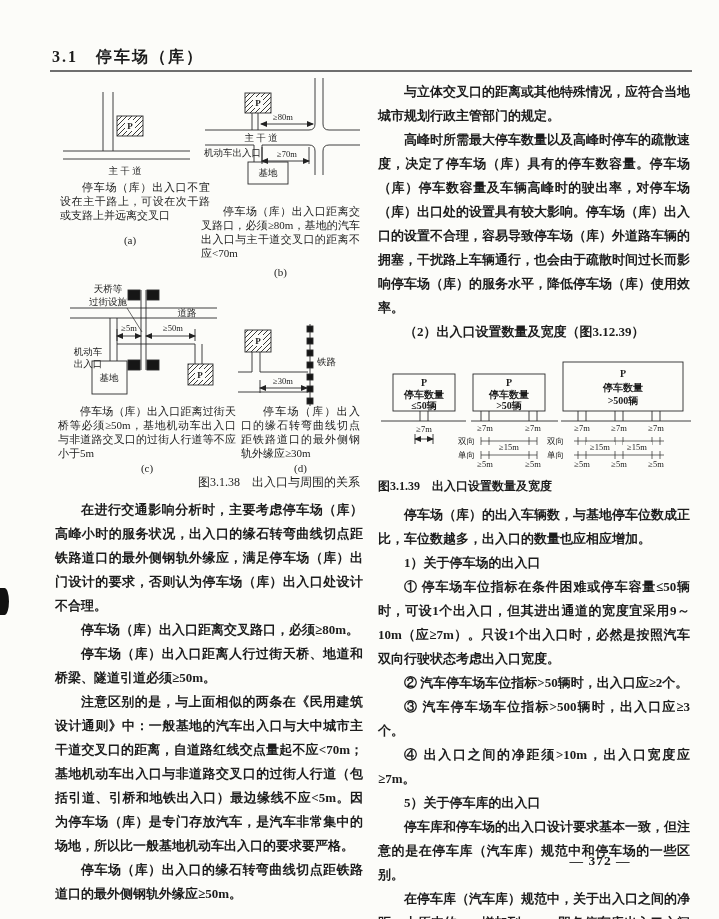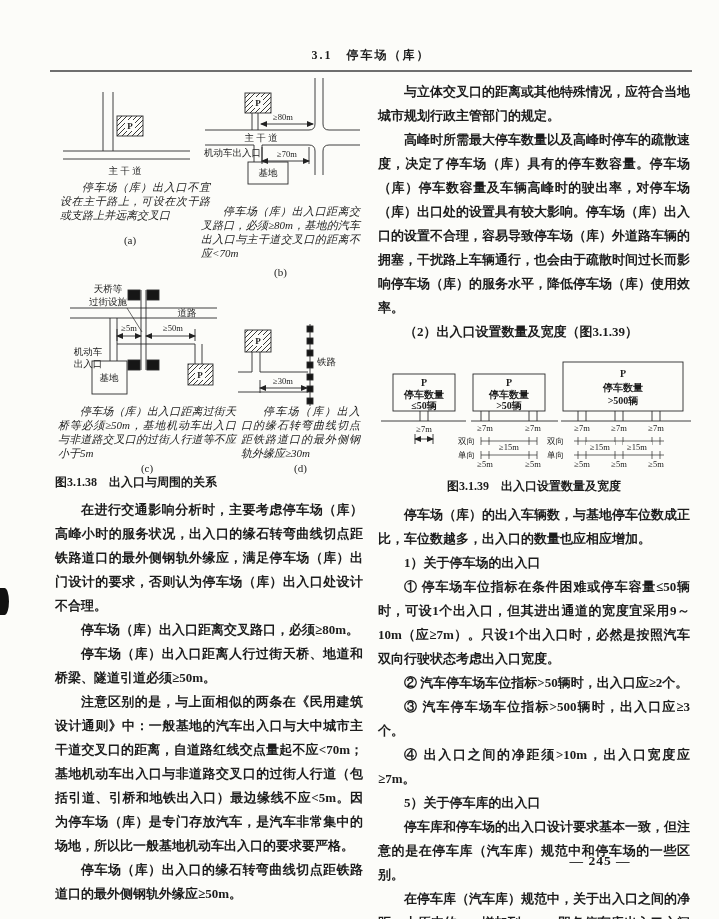--- a/index.html
+++ b/index.html
@@ -3,39 +3,39 @@
 <meta charset="utf-8">
 <style>
   html,body{margin:0;padding:0;background:#e8e8e4;}
   .page{
     position:relative;width:719px;height:919px;margin:0 auto;
     background:#fcfcf9;color:#1c1c1c;overflow:hidden;
     font-family:"Liberation Serif","DejaVu Serif",serif;
   }
   .hdr{
     position:absolute;top:47px;left:52px;width:638px;
-    text-align:center;font-weight:bold;font-size:12px;letter-spacing:2px;
+    text-align:left;font-weight:bold;font-size:16px;letter-spacing:2px;
   }
   .hdr-rule{position:absolute;top:70px;left:50px;width:642px;height:2px;background:#6f6f6f;}
   .col{position:absolute;top:78px;}
   .col-left{left:55px;width:308px;}
   .col-right{left:378px;width:312px;top:80px;}
   p.body{
     margin:0;font-size:13px;line-height:24px;text-align:justify;text-indent:2em;font-weight:bold;
   }
   .fig138{position:relative;width:305px;height:412px;margin-bottom:8px;}
   .fig138 svg{position:absolute;left:0;top:0;}
   .cap{
-    position:absolute;font-size:11px;line-height:14px;text-indent:2em;text-align:justify;font-style:italic;
+    position:absolute;font-size:11px;line-height:14px;text-indent:2em;text-align:justify;
   }
   .tag{position:absolute;font-size:11px;text-align:center;}
-  .figcap{position:absolute;left:0;top:396px;width:305px;text-align:left;
-    font-weight:bold;font-size:12px;}
+  .figcap{position:absolute;left:0;top:396px;width:305px;text-align:right;
+    font-weight:normal;font-size:12px;}
   .fig139wrap{margin-top:10px;}
-  .fig139cap{text-align:center;font-weight:bold;font-size:12px;margin:2px 0 8px 0;}
+  .fig139cap{font-weight:bold;font-size:12px;margin:2px 0 8px 0;}
   svg text{fill:#1c1c1c;font-family:"Liberation Serif","DejaVu Serif",serif;}
   svg .lbl{font-size:9.5px;}
   svg .dim{font-size:8.5px;}
   svg .pbx{font-size:9px;font-weight:bold;}
   svg .boxtxt{font-size:10px;font-weight:600;}
   svg .side{font-size:8.5px;}
   .pgnum{
     position:absolute;top:853px;left:500px;width:200px;text-align:center;
     font-weight:bold;font-size:13.5px;letter-spacing:1px;
   }
@@ -167,21 +167,21 @@
     <p class="body">停车场（库）出入口距离交叉路口，必须≥80m。</p>
     <p class="body">停车场（库）出入口距离人行过街天桥、地道和桥梁、隧道引道必须≥50m。</p>
     <p class="body">注意区别的是，与上面相似的两条在《民用建筑设计通则》中：一般基地的汽车出入口与大中城市主干道交叉口的距离，自道路红线交点量起不应&lt;70m；基地机动车出入口与非道路交叉口的过街人行道（包括引道、引桥和地铁出入口）最边缘线不应&lt;5m。因为停车场（库）是专门存放汽车，是汽车非常集中的场地，所以比一般基地机动车出入口的要求要严格。</p>
     <p class="body">停车场（库）出入口的缘石转弯曲线切点距铁路道口的最外侧钢轨外缘应≥50m。</p>
   </div>
 
   <div class="col col-right">
 
     <p class="body">与立体交叉口的距离或其他特殊情况，应符合当地城市规划行政主管部门的规定。</p>
     <p class="body">高峰时所需最大停车数量以及高峰时停车的疏散速度，决定了停车场（库）具有的停车数容量。停车场（库）停车数容量及车辆高峰时的驶出率，对停车场（库）出口处的设置具有较大影响。停车场（库）出入口的设置不合理，容易导致停车场（库）外道路车辆的拥塞，干扰路上车辆通行，也会由于疏散时间过长而影响停车场（库）的服务水平，降低停车场（库）使用效率。</p>
-    <p class="body">（2）出入口设置数量及宽度（图3.1.39）</p>
+    <p class="body">（2）出入口设置数量及宽度（图3.12.39）</p>
 
     <div class="fig139wrap">
       <svg width="315" height="118" viewBox="0 0 315 118">
         <defs>
           <marker id="m2" markerWidth="7" markerHeight="6" refX="6" refY="3" orient="auto-start-reverse" markerUnits="userSpaceOnUse">
             <path d="M0,0 L7,3 L0,6 z" fill="#222"></path>
           </marker>
         </defs>
         <g stroke="#2a2a2a" stroke-width="0.9" fill="none">
 
@@ -251,14 +251,14 @@
     <p class="body">1）关于停车场的出入口</p>
     <p class="body">① 停车场车位指标在条件困难或停车容量≤50辆时，可设1个出入口，但其进出通道的宽度宜采用9～10m（应≥7m）。只设1个出入口时，必然是按照汽车双向行驶状态考虑出入口宽度。</p>
     <p class="body">② 汽车停车场车位指标&gt;50辆时，出入口应≥2个。</p>
     <p class="body">③ 汽车停车场车位指标&gt;500辆时，出入口应≥3个。</p>
     <p class="body">④ 出入口之间的净距须&gt;10m，出入口宽度应≥7m。</p>
     <p class="body">5）关于停车库的出入口</p>
     <p class="body">停车库和停车场的出入口设计要求基本一致，但注意的是在停车库（汽车库）规范中和停车场的一些区别。</p>
     <p class="body">在停车库（汽车库）规范中，关于出入口之间的净距，由原来的10m增加到15m，即各停车库出入口之间的净距应大于15m。这样的改动，是从安全和有利于城市道路车流疏散的角度考虑的。</p>
   </div>
 
-  <div class="pgnum">— 245 —</div>
+  <div class="pgnum">— 372 —</div>
 </div>
 
 </body></html>

